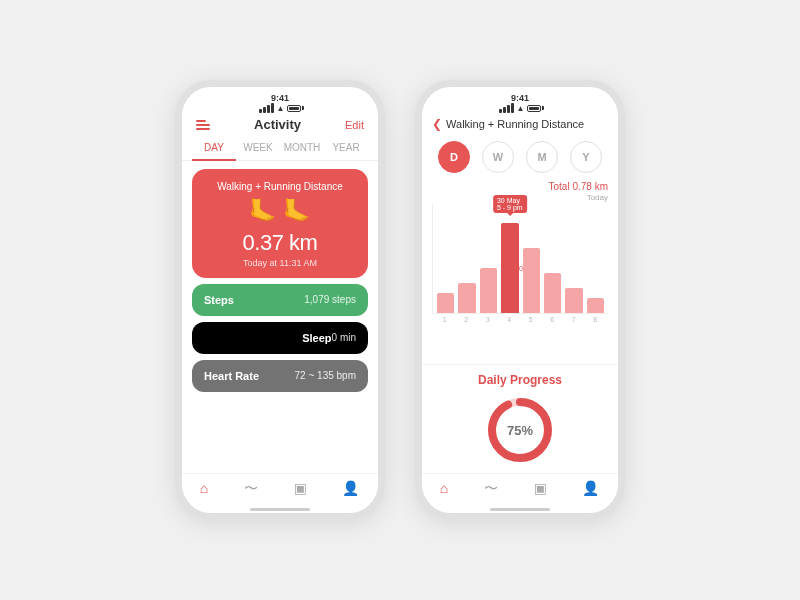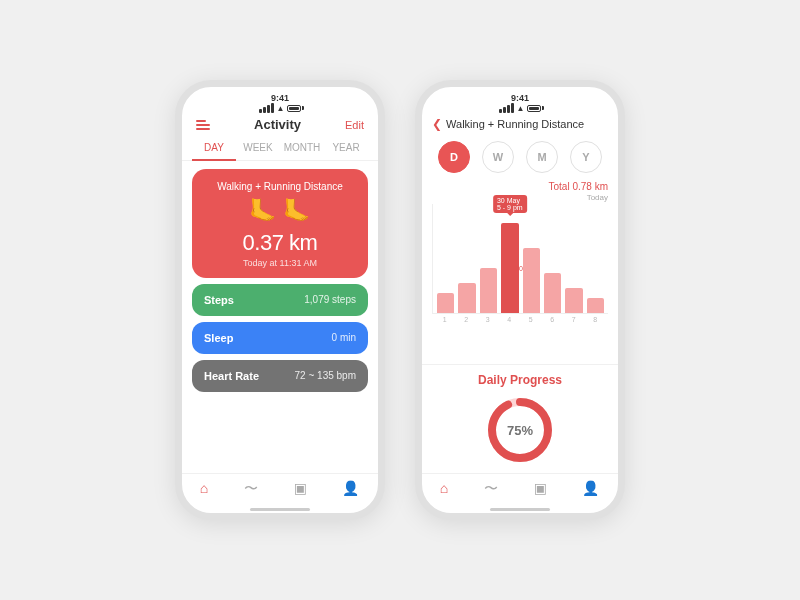--- a/index.html
+++ b/index.html
@@ -183,21 +183,21 @@
     .metric-label {
       font-size: 11px;
       font-weight: 600;
       color: #fff;
     }
     .metric-value {
       font-size: 10px;
       color: rgba(255,255,255,0.85);
     }
     .steps-card { background: #4caf6e; }
-    .sleep-card { background: #3b82f6; }
+    .sleep-card { background: #000000; justify-content: flex-end; }
     .heart-card { background: #737373; }
 
     
     .bottom-nav {
       display: flex;
       justify-content: space-around;
       padding: 6px 0 10px;
       border-top: 1px solid #f0f0f0;
     }
     .nav-icon {

